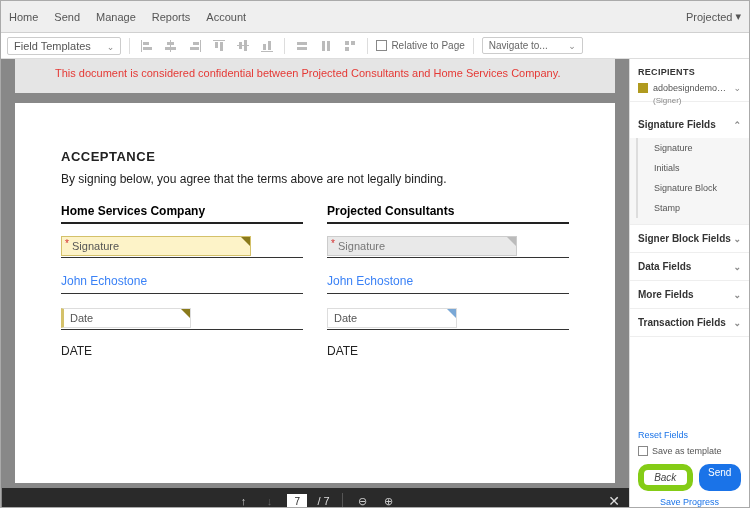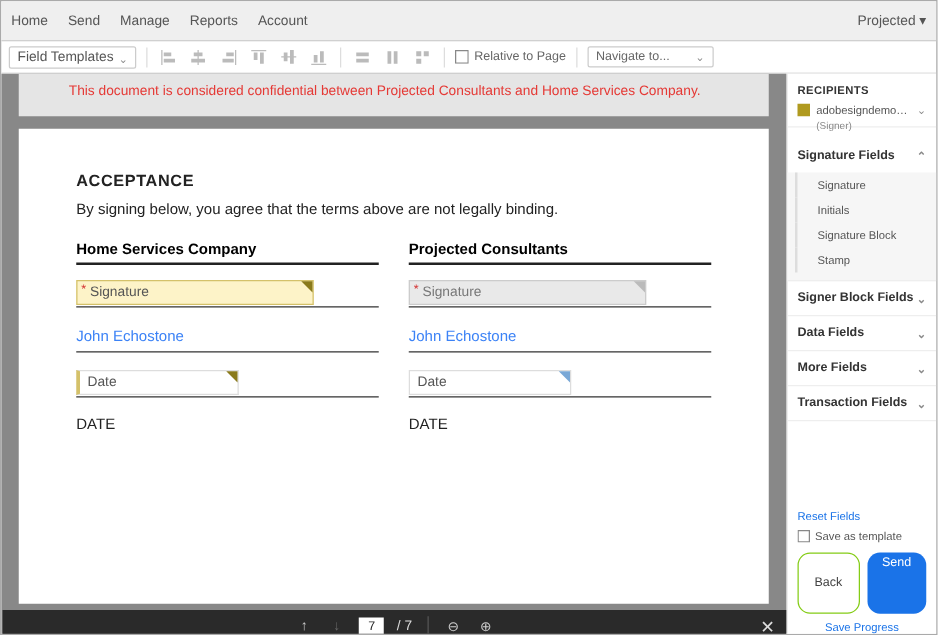--- a/index.html
+++ b/index.html
@@ -4,32 +4,32 @@
 <style>
 * { margin: 0; padding: 0; box-sizing: border-box; font-family: -apple-system, BlinkMacSystemFont, "Segoe UI", Arial, sans-serif; }
 body { width: 750px; height: 508px; background: #fff; overflow: hidden; position: relative; border: 1px solid #aaa; }
 
 .topbar { height: 32px; background: #efefef; border-bottom: 1px solid #d0d0d0; display: flex; align-items: center; padding: 0 8px; font-size: 11px; color: #555; justify-content: space-between; }
 .topbar-left { display: flex; gap: 16px; }
 .topbar a { color: #555; text-decoration: none; cursor: pointer; }
 .projected { color: #555; display: flex; align-items: center; gap: 3px; }
 
 .toolbar { height: 26px; border-bottom: 1px solid #ddd; display: flex; align-items: center; padding: 0 6px; gap: 6px; font-size: 11px; color: #555; }
-.ft-btn { border: 1px solid #ccc; border-radius: 2px; padding: 2px 6px; display: flex; align-items: flex-end; gap: 4px; cursor: pointer; }
+.ft-btn { border: 1px solid #ccc; border-radius: 2px; padding: 2px 6px; display: flex; align-items: flex-end; gap: 16px; cursor: pointer; }
 .tool-icon { width: 18px; height: 18px; border: none; display: flex; align-items: center; justify-content: center; color: #bbb; cursor: pointer; }
 .sep { width: 1px; height: 16px; background: #ddd; margin: 0 2px; }
 .rel-page { display: flex; align-items: center; gap: 4px; font-size: 10px; color: #666; }
 .navto { border: 1px solid #ccc; border-radius: 2px; padding: 2px 6px; width: 101px; font-size: 10px; color: #666; display: flex; justify-content: space-between; align-items: center; cursor: pointer; }
 
 .main { display: flex; height: calc(100% - 50px); }
 .doc-wrap { flex: 1; background: #888; position: relative; overflow: hidden; }
 .page-banner { background: #e5e5e5; margin: 0 14px 10px 14px; padding: 8px 40px 14px 40px; }
 .confidential { color: #e53935; font-size: 11px; }
 .page { background: #fff; margin: 0 14px; padding: 34px 46px; height: 380px; }
-.accept-h { font-size: 13px; font-weight: 700; letter-spacing: 0.5px; color: #222; margin-bottom: 8px; }
+.accept-h { font-size: 13px; font-weight: 700; letter-spacing: 0.5px; color: #222; margin-bottom: 8px; margin-top: 12px; }
 .accept-p { font-size: 12px; color: #222; margin-bottom: 18px; }
 .cols { display: flex; gap: 24px; }
 .col { flex: 1; }
 .col-h { font-size: 12px; font-weight: 700; border-bottom: 2px solid #222; padding-bottom: 4px; margin-bottom: 12px; }
 .field-row { border-bottom: 1px solid #333; padding-bottom: 2px; margin-bottom: 14px; height: 22px; position: relative; }
 .sig-field { display: inline-block; height: 20px; width: 190px; position: relative; font-size: 11px; padding: 3px 4px; }
 .sig-yellow { background: #fdf3c8; border: 1px solid #d4c16a; }
 .sig-yellow .req { color: #d32f2f; position: absolute; left: 3px; top: 1px; font-size: 10px; }
 .sig-yellow .lbl { color: #555; margin-left: 6px; }
 .sig-yellow::after { content: ""; position: absolute; right: 0; top: 0; border-style: solid; border-width: 0 9px 9px 0; border-color: transparent #8a7a1c transparent transparent; }
@@ -58,21 +58,21 @@
 .rec-name { font-size: 9px; color: #555; overflow: hidden; text-overflow: ellipsis; white-space: nowrap; flex: 1; }
 .rec-role { font-size: 8px; color: #888; margin-left: 23px; margin-top: -6px; margin-bottom: 6px; }
 .cat { padding: 8px 8px; border-bottom: 1px solid #eee; display: flex; justify-content: space-between; align-items: center; cursor: pointer; font-size: 10px; font-weight: 600; color: #333; }
 .cat-open { border-bottom: none; }
 .sub-list { background: #f6f6f6; padding: 0 0 6px 0; border-bottom: 1px solid #eee; }
 .sub-item { padding: 5px 8px 5px 16px; font-size: 9px; color: #555; cursor: pointer; border-left: 2px solid #ddd; margin-left: 6px; }
 .sb-footer { margin-top: auto; padding: 6px 8px 8px 8px; font-size: 9px; }
 .reset { color: #1a73e8; cursor: pointer; margin-bottom: 6px; display: inline-block; }
 .save-tpl { display: flex; align-items: center; gap: 4px; color: #555; margin-bottom: 8px; }
 .btn-row { display: flex; gap: 6px; margin-bottom: 6px; }
-.btn-back { flex: 1; border: 1px solid #84cc16; border-radius: 10px; padding: 18px 0; text-align: center; font-size: 10px; cursor: pointer; background: #fff; }
+.btn-back { flex: 1; border: 6px solid #84cc16; border-radius: 10px; padding: 2px 0; text-align: center; font-size: 10px; cursor: pointer; background: #fff; font-style: italic; }
 .btn-send { flex: 1; border: none; border-radius: 10px; padding: 3px 0; text-align: center; font-size: 10px; cursor: pointer; background: #1a73e8; color: #fff; }
 .save-prog { text-align: center; }
 .save-prog a { color: #1a73e8; cursor: pointer; font-size: 9px; }
 svg { display: block; }
 .chev { font-size: 9px; color: #888; }
 </style>
 </head>
 <body>
 
 <div class="topbar">

